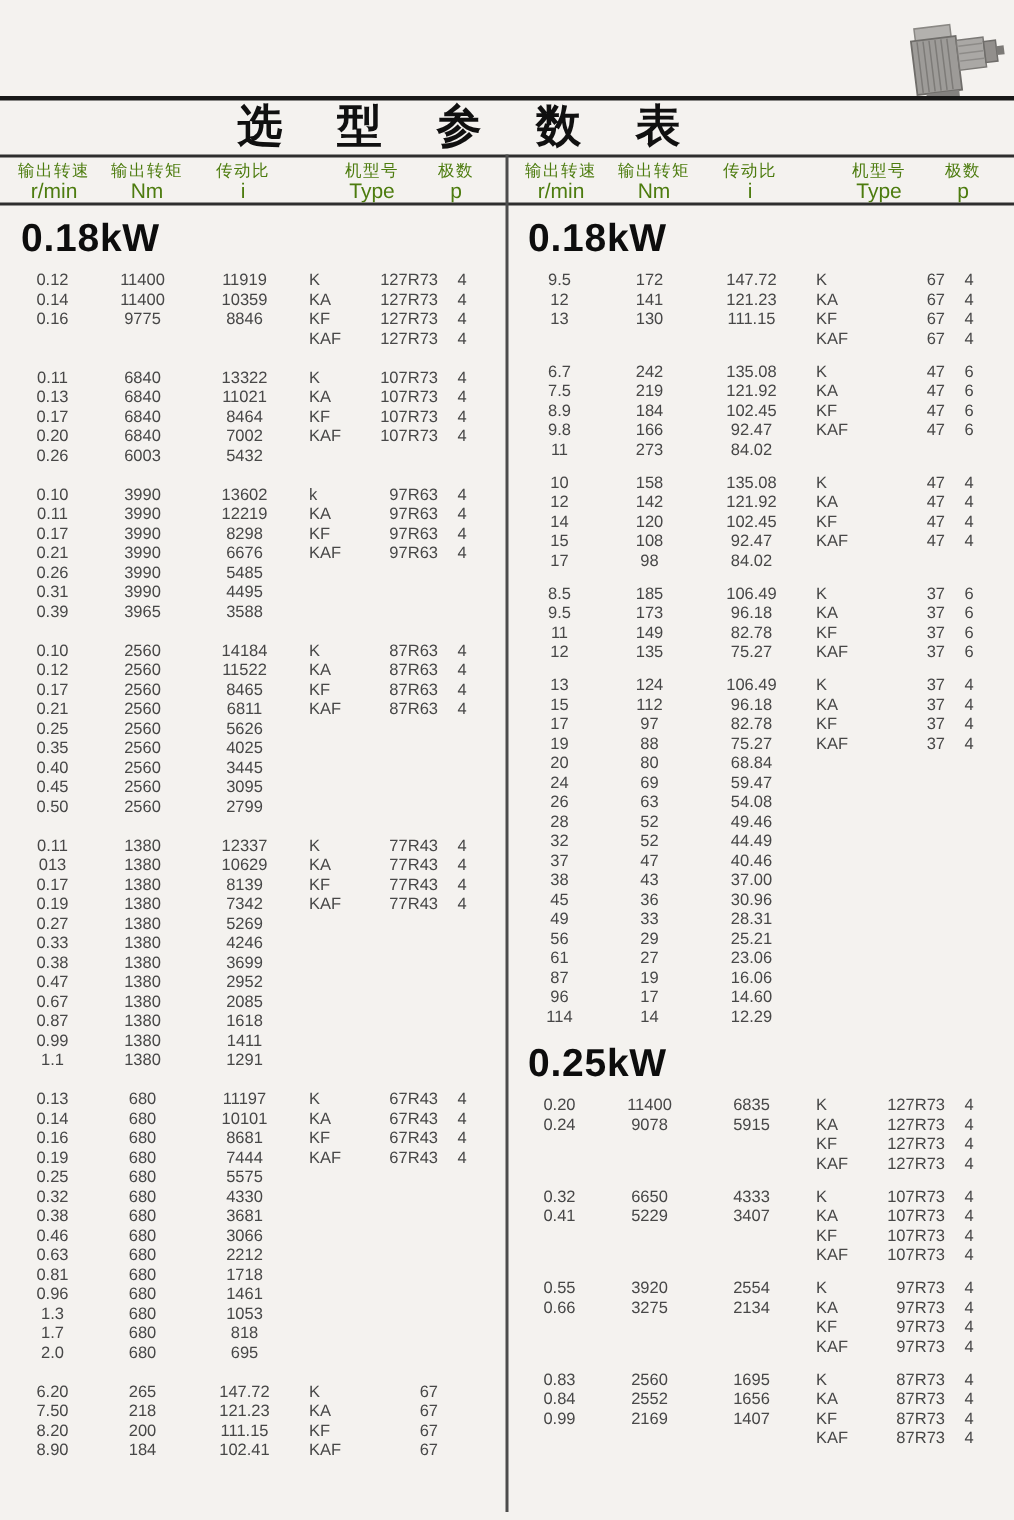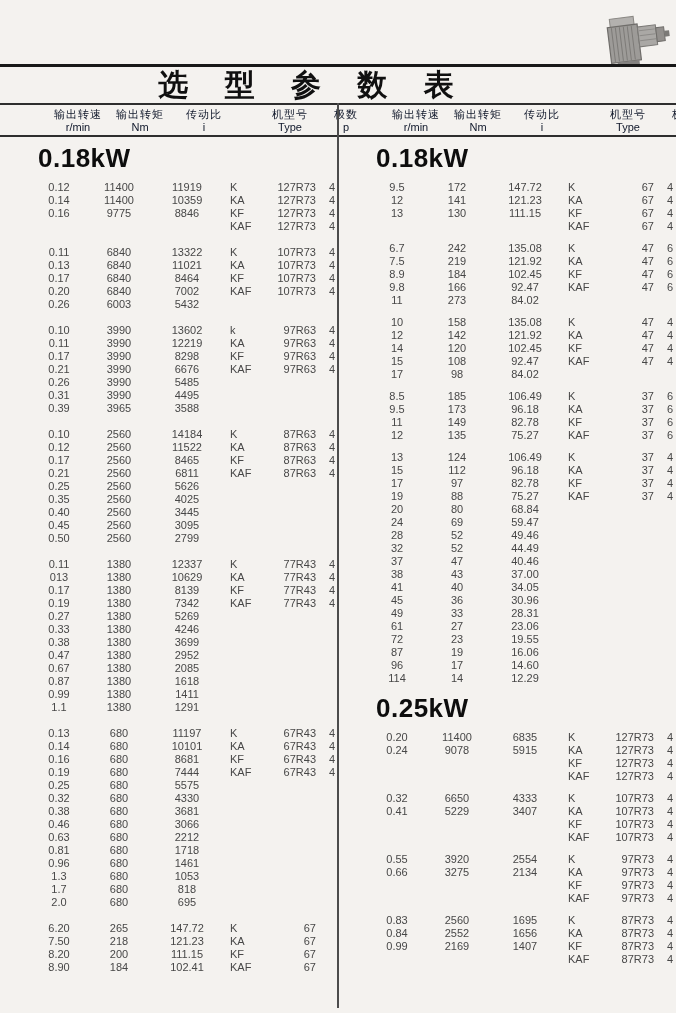--- a/index.html
+++ b/index.html
@@ -20,33 +20,33 @@
     text-align:center;font-size:30px;font-weight:bold;color:#101010;
     letter-spacing:14px;line-height:38px;padding-left:10px;box-sizing:border-box;
   }
 
   .header-band{
     position:absolute;top:103px;left:0;width:676px;height:34px;
     border-top:2px solid #2e2e2e;border-bottom:2px solid #2e2e2e;
     box-sizing:border-box;display:flex;
   }
   .header-half{position:relative;width:338px;height:100%;}
-  .hcell{position:absolute;top:2px;text-align:center;color:#0f172a;padding-left:42px;}
+  .hcell{position:absolute;top:2px;text-align:center;color:#4d7c0f;}
   .hcell .zh{font-size:11px;letter-spacing:1px;line-height:14px;}
-  .hcell .en{font-size:11px;line-height:13px;}
+  .hcell .en{font-size:14px;line-height:13px;}
   .hc0{left:0;width:72px;}
   .hc1{left:62px;width:72px;}
   .hc2{left:126px;width:72px;}
   .hc3{left:205px;width:86px;}
   .hc4{left:276px;width:56px;}
 
   .v-divider{position:absolute;top:103px;left:337px;width:2px;height:905px;background:#4c4c4c;}
 
   .columns{position:absolute;top:137px;left:0;width:676px;display:flex;}
-  .half{position:relative;width:374px;margin-left:24px;}
+  .half{position:relative;width:374px;}
 
   .kw-heading{
     font-size:26px;font-weight:bold;color:#0d0d0d;
     height:28px;line-height:28px;margin:7px 0 9px 14px;letter-spacing:0.5px;
   }
   .block{margin-bottom:13px;}
   .half[data-col="right"] .block{margin-bottom:9px;}
 
   .row{position:relative;height:13px;font-size:11px;line-height:13px;color:#474747;}
   .cell{position:absolute;top:0;white-space:nowrap;}
@@ -781,20 +781,28 @@
           </div>
           <div class="row">
             <span class="cell c-speed">24</span>
             <span class="cell c-torque">69</span>
             <span class="cell c-ratio">59.47</span>
             <span class="cell c-prefix"></span>
             <span class="cell c-model"></span>
             <span class="cell c-pole"></span>
           </div>
           <div class="row">
+            <span class="cell c-speed">26</span>
+            <span class="cell c-torque">63</span>
+            <span class="cell c-ratio">54.08</span>
+            <span class="cell c-prefix"></span>
+            <span class="cell c-model"></span>
+            <span class="cell c-pole"></span>
+          </div>
+          <div class="row">
             <span class="cell c-speed">28</span>
             <span class="cell c-torque">52</span>
             <span class="cell c-ratio">49.46</span>
             <span class="cell c-prefix"></span>
             <span class="cell c-model"></span>
             <span class="cell c-pole"></span>
           </div>
           <div class="row">
             <span class="cell c-speed">32</span>
             <span class="cell c-torque">52</span>
@@ -813,60 +821,52 @@
           </div>
           <div class="row">
             <span class="cell c-speed">38</span>
             <span class="cell c-torque">43</span>
             <span class="cell c-ratio">37.00</span>
             <span class="cell c-prefix"></span>
             <span class="cell c-model"></span>
             <span class="cell c-pole"></span>
           </div>
           <div class="row">
-            <span class="cell c-speed">41</span>
-            <span class="cell c-torque">40</span>
-            <span class="cell c-ratio">34.05</span>
-            <span class="cell c-prefix"></span>
-            <span class="cell c-model"></span>
-            <span class="cell c-pole"></span>
-          </div>
-          <div class="row">
             <span class="cell c-speed">45</span>
             <span class="cell c-torque">36</span>
             <span class="cell c-ratio">30.96</span>
             <span class="cell c-prefix"></span>
             <span class="cell c-model"></span>
             <span class="cell c-pole"></span>
           </div>
           <div class="row">
             <span class="cell c-speed">49</span>
             <span class="cell c-torque">33</span>
             <span class="cell c-ratio">28.31</span>
             <span class="cell c-prefix"></span>
             <span class="cell c-model"></span>
             <span class="cell c-pole"></span>
           </div>
           <div class="row">
+            <span class="cell c-speed">56</span>
+            <span class="cell c-torque">29</span>
+            <span class="cell c-ratio">25.21</span>
+            <span class="cell c-prefix"></span>
+            <span class="cell c-model"></span>
+            <span class="cell c-pole"></span>
+          </div>
+          <div class="row">
             <span class="cell c-speed">61</span>
             <span class="cell c-torque">27</span>
             <span class="cell c-ratio">23.06</span>
             <span class="cell c-prefix"></span>
             <span class="cell c-model"></span>
             <span class="cell c-pole"></span>
           </div>
           <div class="row">
-            <span class="cell c-speed">72</span>
-            <span class="cell c-torque">23</span>
-            <span class="cell c-ratio">19.55</span>
-            <span class="cell c-prefix"></span>
-            <span class="cell c-model"></span>
-            <span class="cell c-pole"></span>
-          </div>
-          <div class="row">
             <span class="cell c-speed">87</span>
             <span class="cell c-torque">19</span>
             <span class="cell c-ratio">16.06</span>
             <span class="cell c-prefix"></span>
             <span class="cell c-model"></span>
             <span class="cell c-pole"></span>
           </div>
           <div class="row">
             <span class="cell c-speed">96</span>
             <span class="cell c-torque">17</span>

